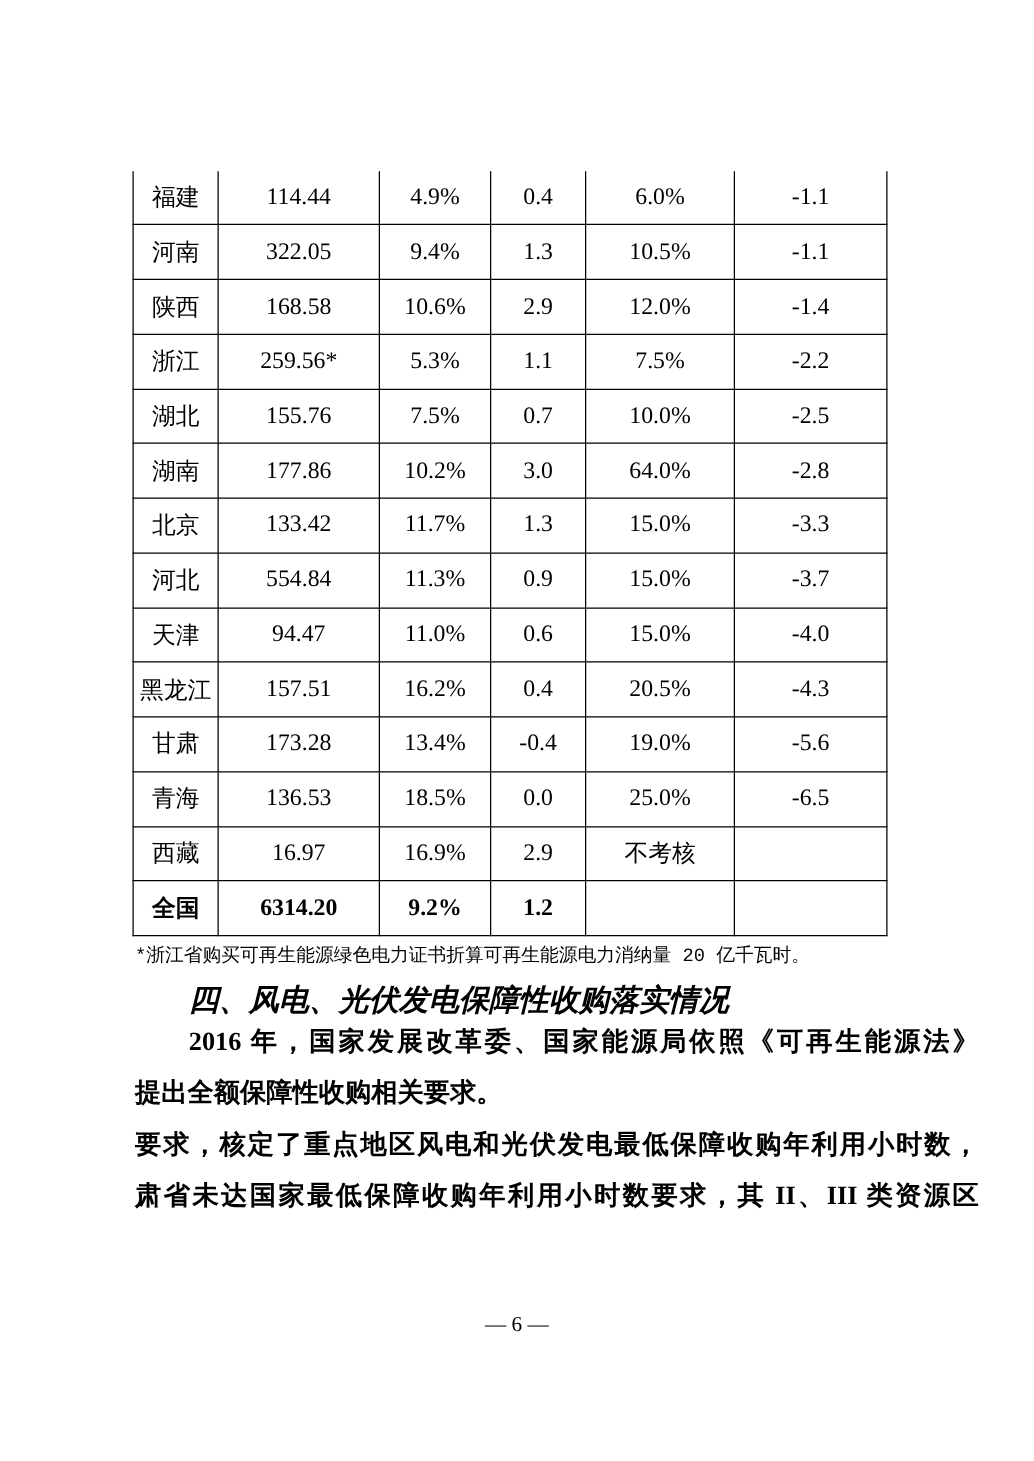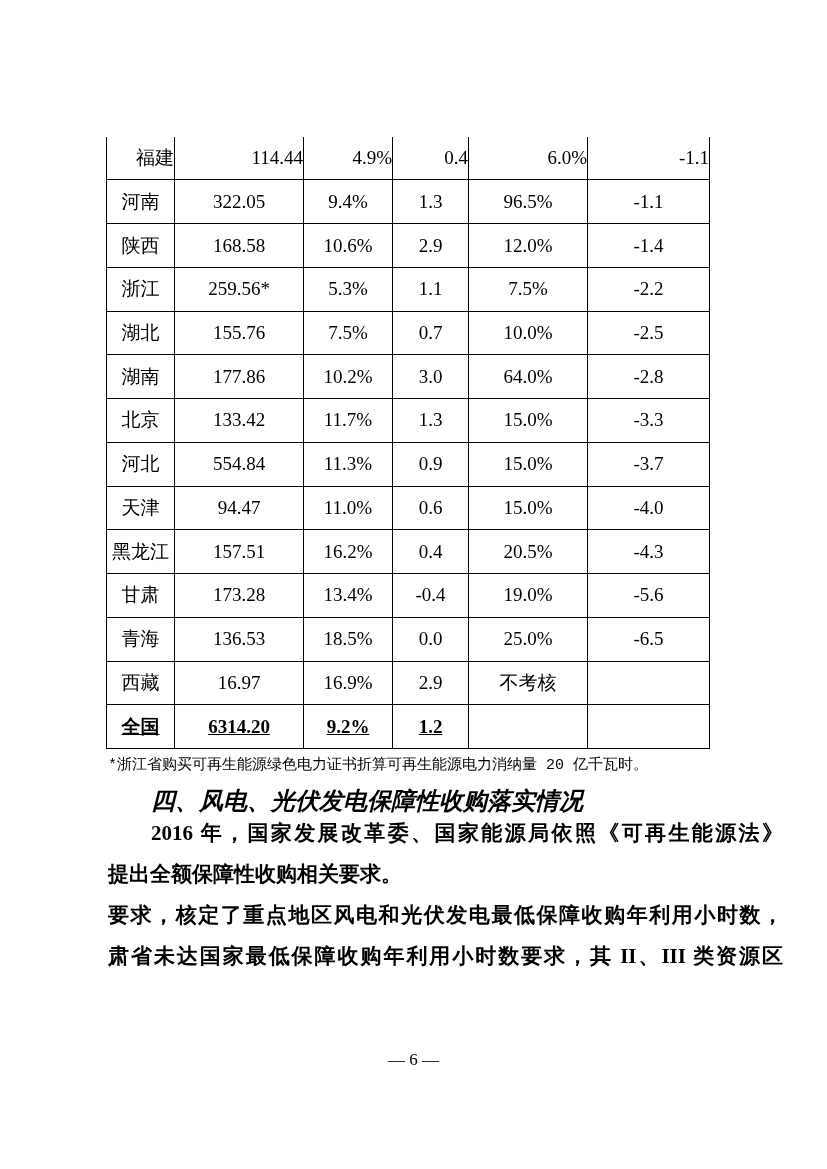--- a/index.html
+++ b/index.html
@@ -26,22 +26,22 @@
     font-family: "Liberation Serif", serif;
   }
   table.data-table td {
     border: 1px solid #000000;
     text-align: center;
     vertical-align: middle;
     padding: 0;
     overflow: hidden;
     white-space: nowrap;
   }
-  table.data-table tr:first-child td { border-top: none; text-align: right; }
-  table.data-table tr.bold-row td { font-weight: bold; text-decoration: underline; }
+  table.data-table tr:first-child td { border-top: none; }
+  table.data-table tr.bold-row td { font-weight: bold; }
 
   
   .footnote {
     margin-top: 7px;
     font-size: 15px;
     line-height: 20px;
     font-family: Liberation Mono, monospace;
   }
 
   
@@ -103,21 +103,21 @@
           <td>4.9%</td>
           <td>0.4</td>
           <td>6.0%</td>
           <td>-1.1</td>
         </tr>
         <tr>
           <td>河南</td>
           <td>322.05</td>
           <td>9.4%</td>
           <td>1.3</td>
-          <td>96.5%</td>
+          <td>10.5%</td>
           <td>-1.1</td>
         </tr>
         <tr>
           <td>陕西</td>
           <td>168.58</td>
           <td>10.6%</td>
           <td>2.9</td>
           <td>12.0%</td>
           <td>-1.4</td>
         </tr>

